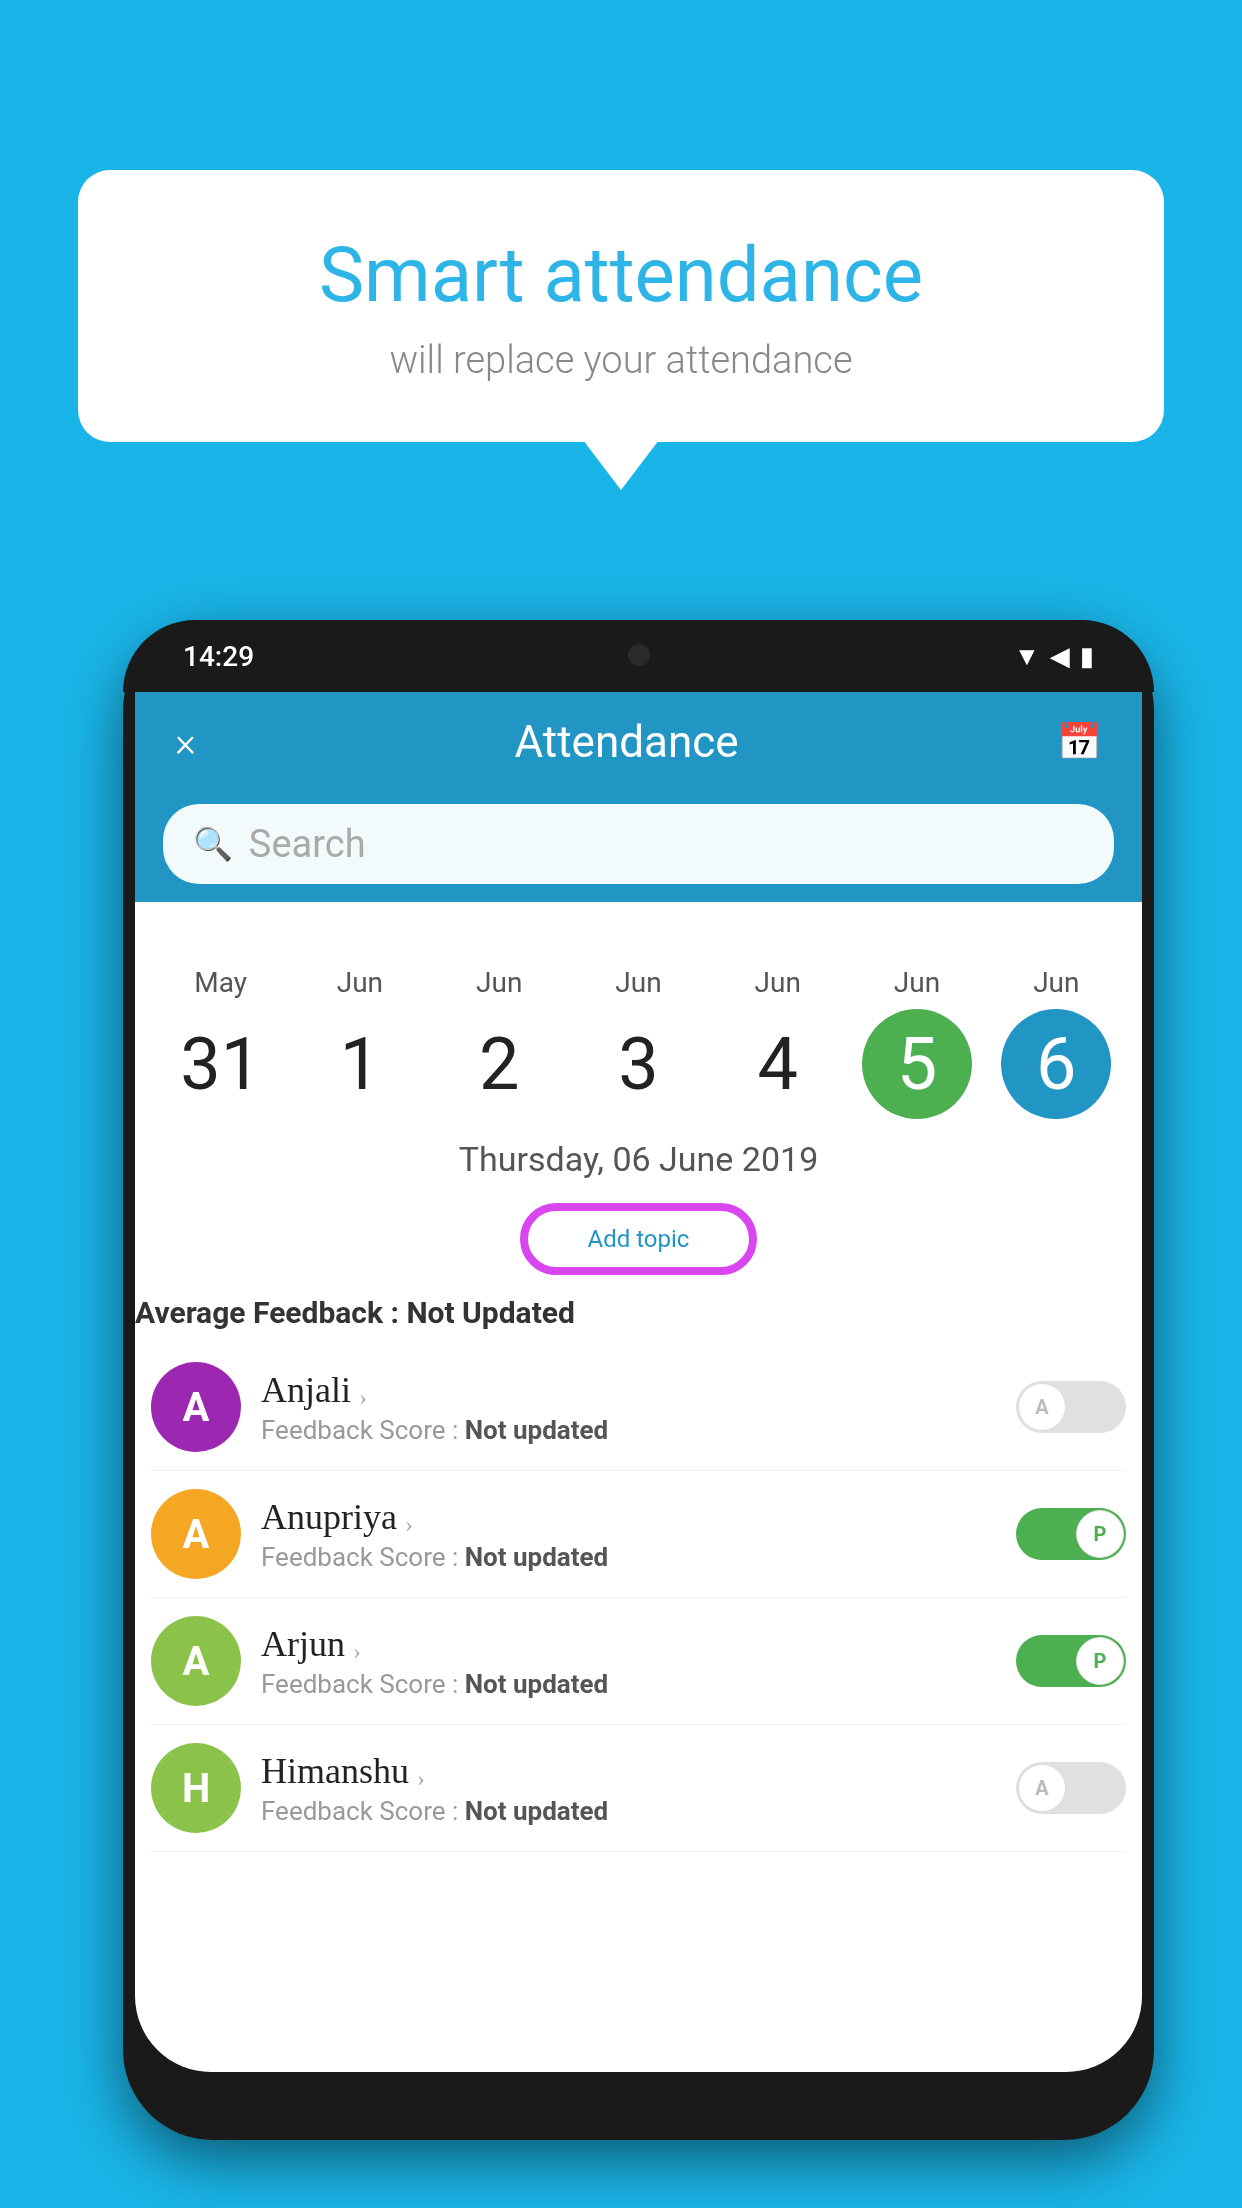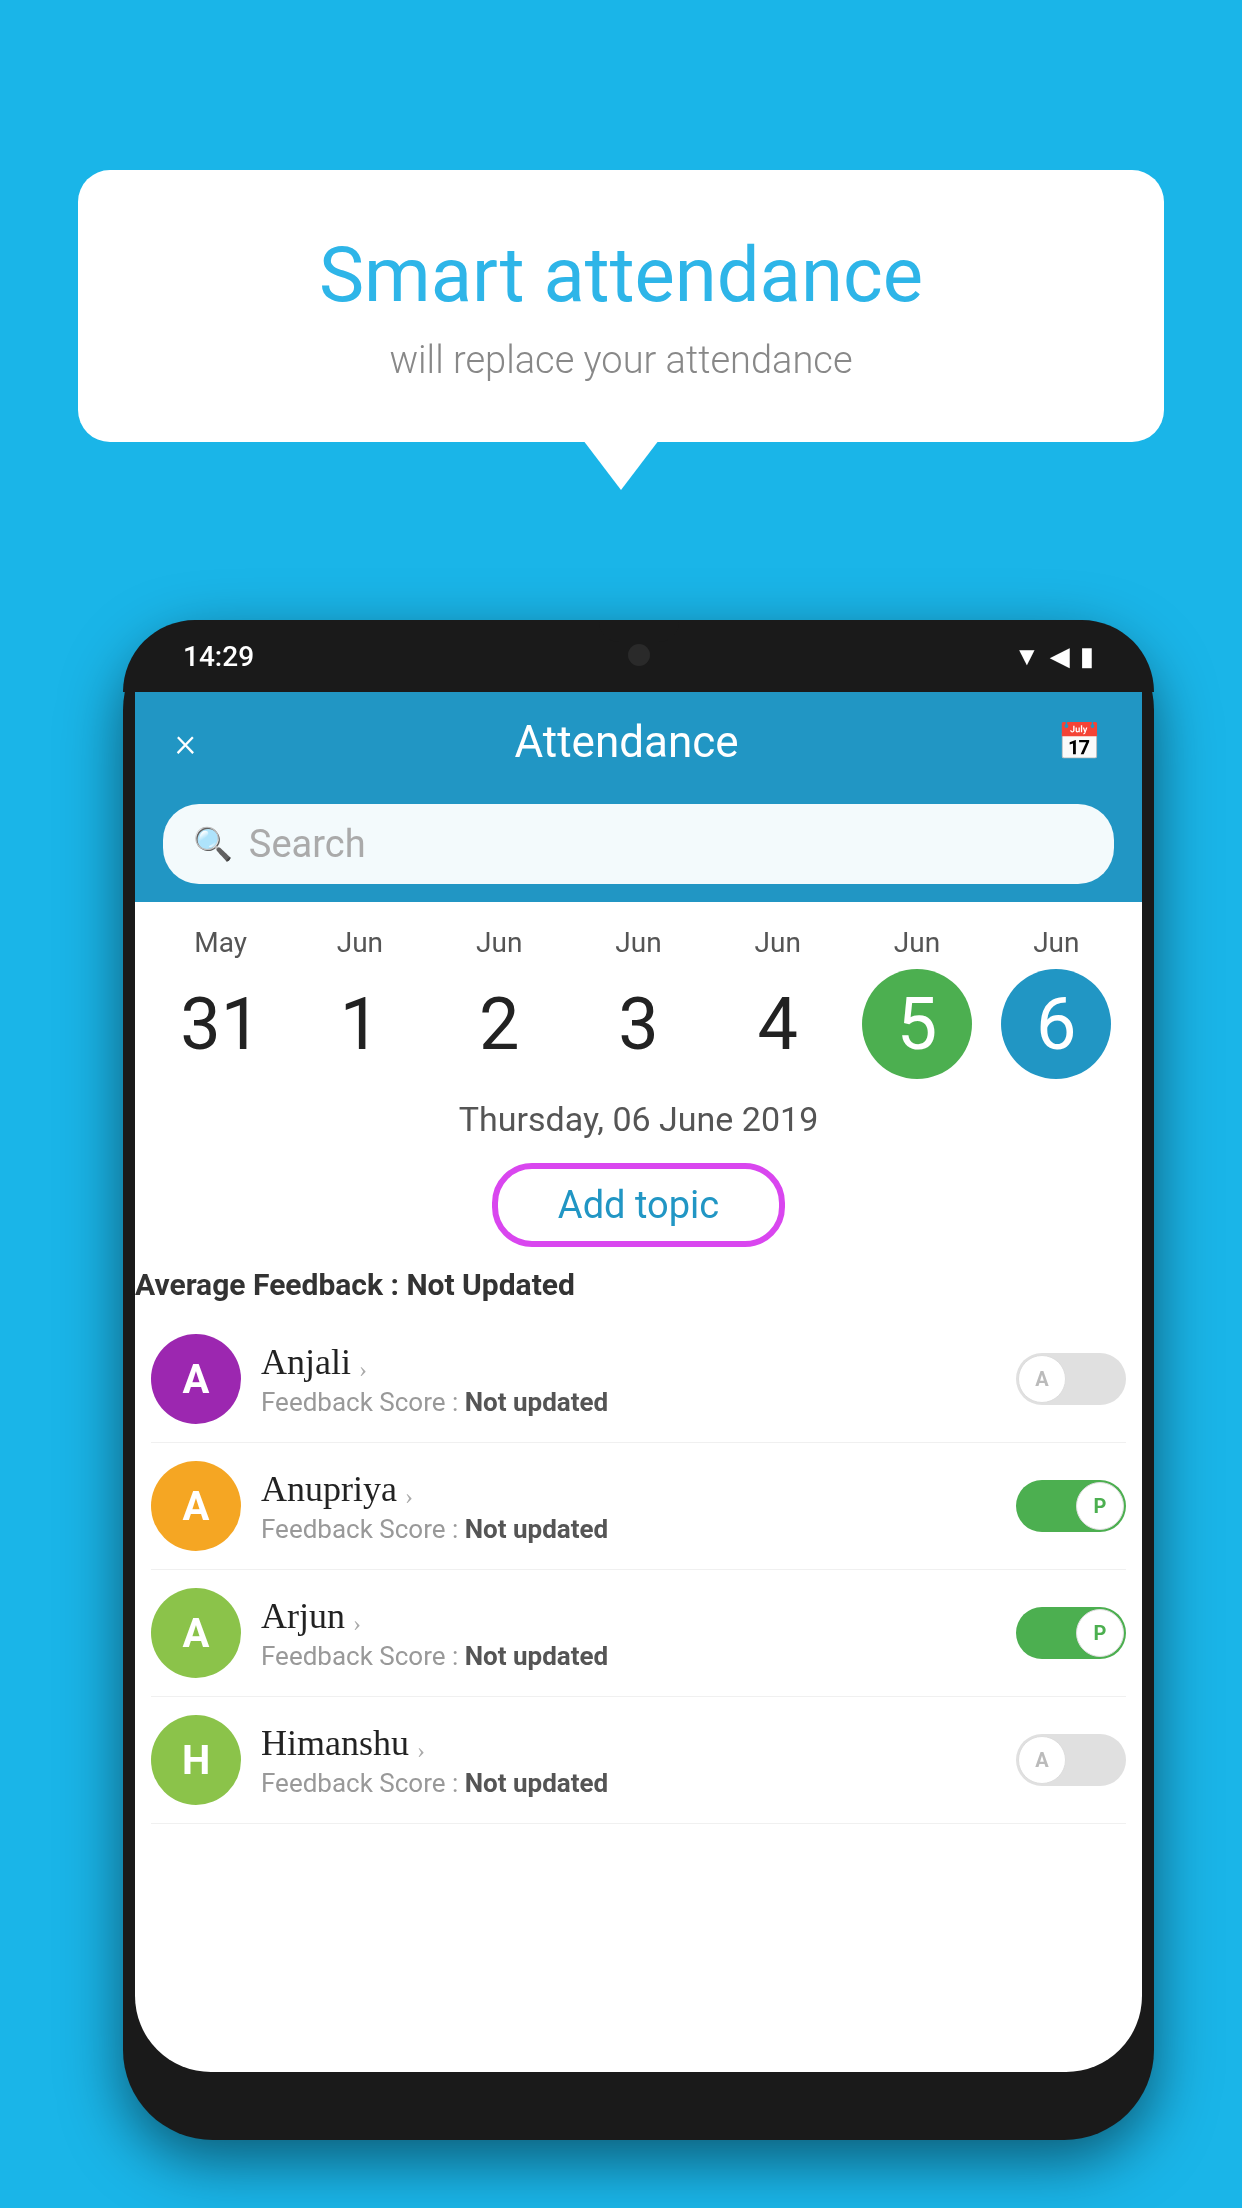--- a/index.html
+++ b/index.html
@@ -167,20 +167,21 @@
       font-size: 38px;
       color: #aaa;
     }
 
     
     .calendar-strip {
       padding: 24px 16px 0;
       display: flex;
       justify-content: space-around;
       align-items: flex-end;
+      margin-top: 40px;
     }
     .cal-day {
       display: flex;
       flex-direction: column;
       align-items: center;
       gap: 10px;
       width: 130px;
     }
     .cal-month {
       font-size: 28px;
@@ -212,26 +213,26 @@
       text-align: center;
       font-size: 34px;
       color: #555;
       padding: 20px 0 10px;
     }
 
     
     .add-topic-btn {
       display: block;
       margin: 14px auto;
-      border: 6px solid #d946ef;
+      border: 8px solid #d946ef;
       border-radius: 40px;
       padding: 14px 60px;
       background: white;
       color: #2196c4;
-      font-size: 38px;
+      font-size: 24px;
       text-align: center;
       width: fit-content;
       cursor: pointer;
     }
 
     
     .avg-feedback {
       font-size: 30px;
       color: #888;
       padding: 6px 0 14px;

